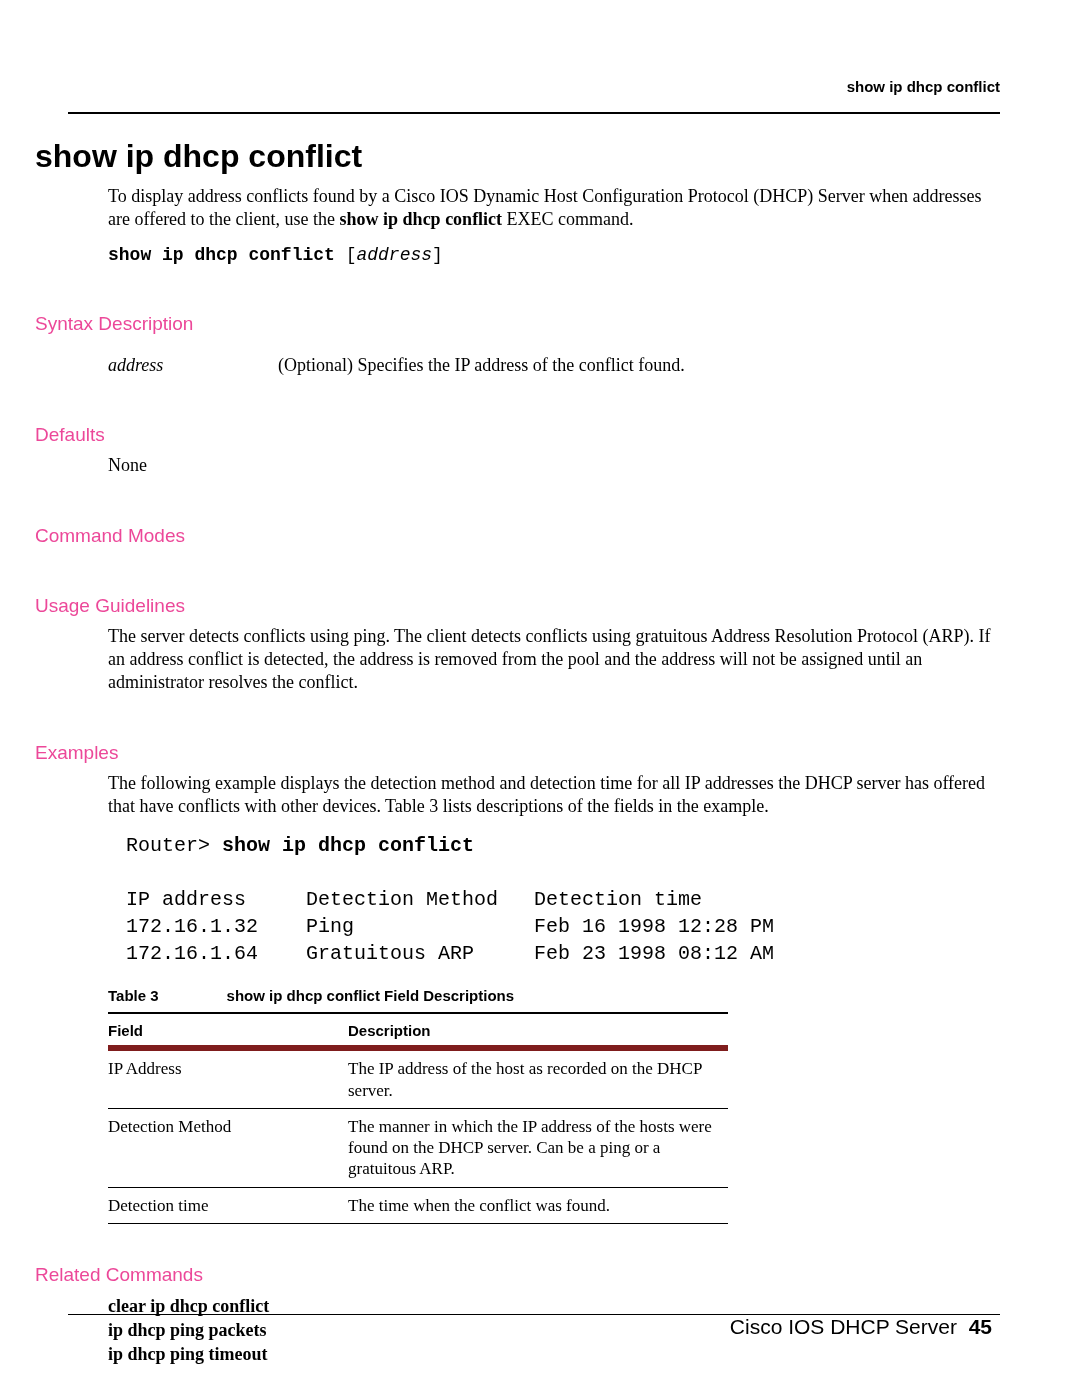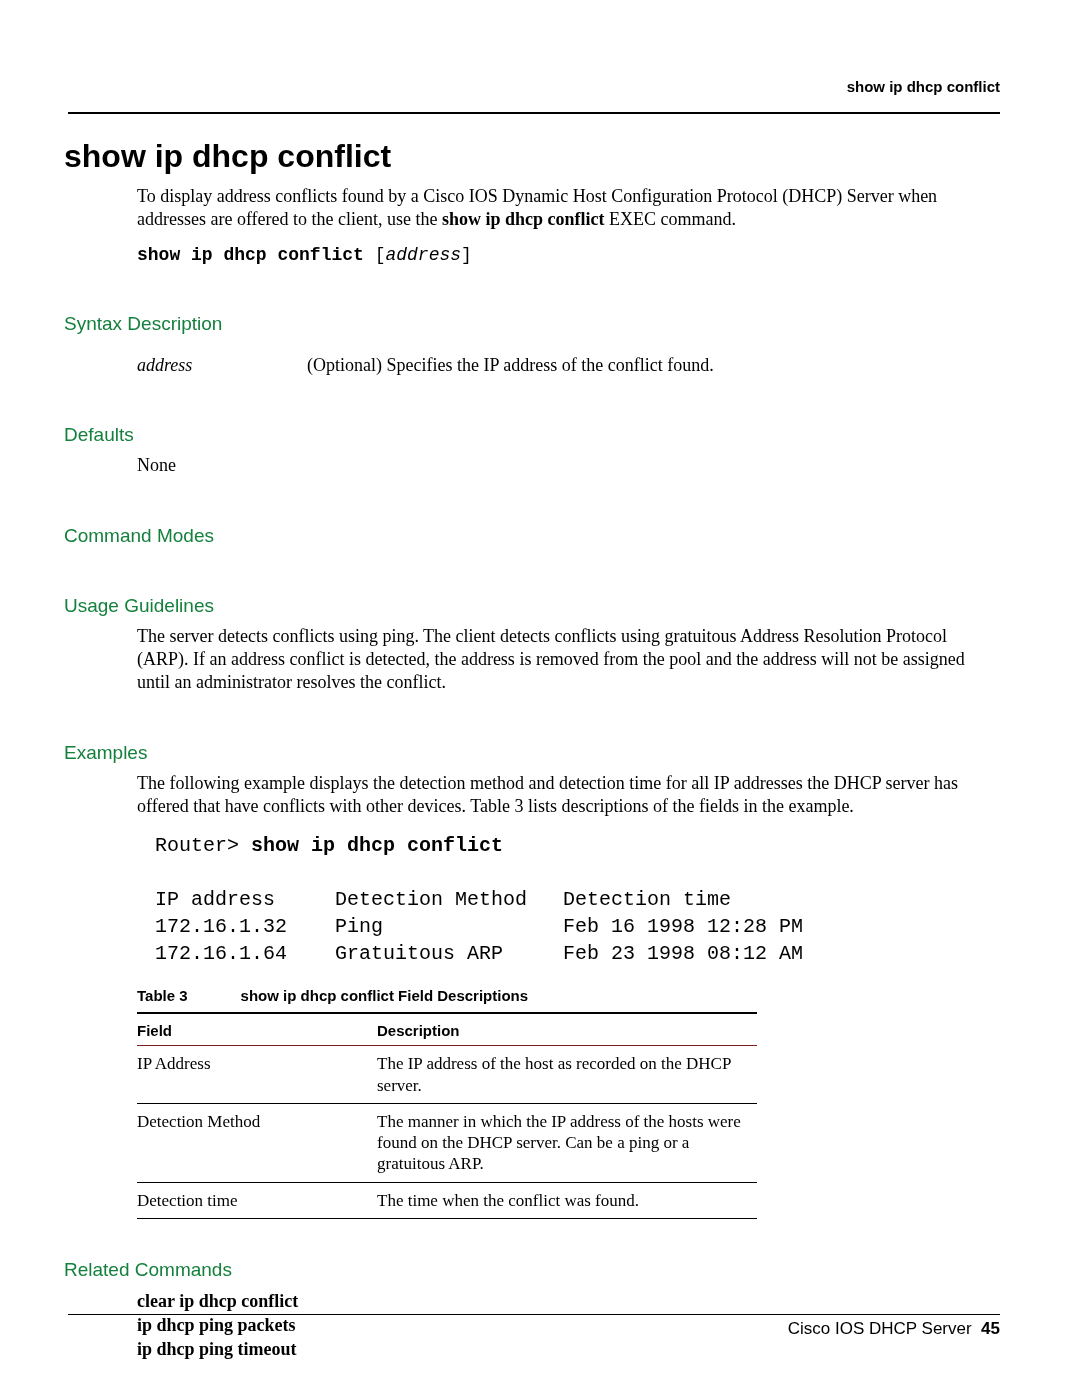--- a/index.html
+++ b/index.html
@@ -9,21 +9,21 @@
     background: #ffffff;
     width: 1080px;
     font-family: "Times New Roman", Times, serif;
     color: #000;
   }
   .page {
     width: 1080px;
     height: 1397px;
     position: relative;
     box-sizing: border-box;
-    padding: 76px 80px 40px 64px;
+    padding: 76px 80px 40px 35px;
   }
   .running-head {
     position: absolute;
     top: 78px;
     right: 80px;
     font-family: Arial, Helvetica, sans-serif;
     font-weight: bold;
     font-size: 15px;
   }
   .top-rule {
@@ -45,21 +45,21 @@
     margin-left: 73px;     
     margin-right: 0;
   }
   .section {
     margin-top: 48px;
   }
   .section-heading {
     font-family: Arial, Helvetica, sans-serif;
     font-size: 19px;
     font-weight: normal;
-    color: #15803d;
+    color: #ec4899;
     margin: 0 0 8px 0;
   }
   .para {
     font-family: "Times New Roman", Times, serif;
     font-size: 18px;
     line-height: 1.28;
     margin: 0 0 14px 0;
   }
   .syntax-line {
     font-family: Liberation Mono, monospace;
@@ -89,61 +89,61 @@
   }
   pre.code .b { font-weight: bold; }
 
   
   .table-caption {
     font-family: Arial, Helvetica, sans-serif;
     font-size: 15px;
     font-weight: bold;
     margin: 14px 0 8px 0;
     display: flex;
-    gap: 53px;
+    gap: 68px;
   }
 
   table.field-desc {
     border-collapse: collapse;
     width: 620px;
     font-family: "Times New Roman", Times, serif;
     font-size: 17px;
   }
   table.field-desc th {
     text-align: left;
     font-family: Arial, Helvetica, sans-serif;
     font-size: 15px;
     font-weight: bold;
     padding: 8px 4px 6px 0;
     border-top: 2px solid #000;
-    border-bottom: 1px solid #7f1d1d;
+    border-bottom: 6px solid #7f1d1d;
   }
   table.field-desc td {
     padding: 7px 8px 7px 0;
     border-bottom: 1px solid #000;
     vertical-align: top;
     line-height: 1.25;
   }
   table.field-desc col.col-field { width: 240px; }
 
   
   .rel-list {
     font-family: "Times New Roman", Times, serif;
     font-size: 18px;
     font-weight: bold;
     line-height: 1.35;
     margin-top: 6px;
   }
 
   .footer {
     position: absolute;
-    right: 80px;
+    right: 88px;
     bottom: 58px;
     font-family: Arial, Helvetica, sans-serif;
-    font-size: 17px;
+    font-size: 21px;
   }
   .footer .pg { font-weight: bold; }
   .foot-rule {
     position: absolute;
     left: 68px;
     right: 80px;
     bottom: 82px;
     border-top: 1px solid #000;
   }
 </style>

